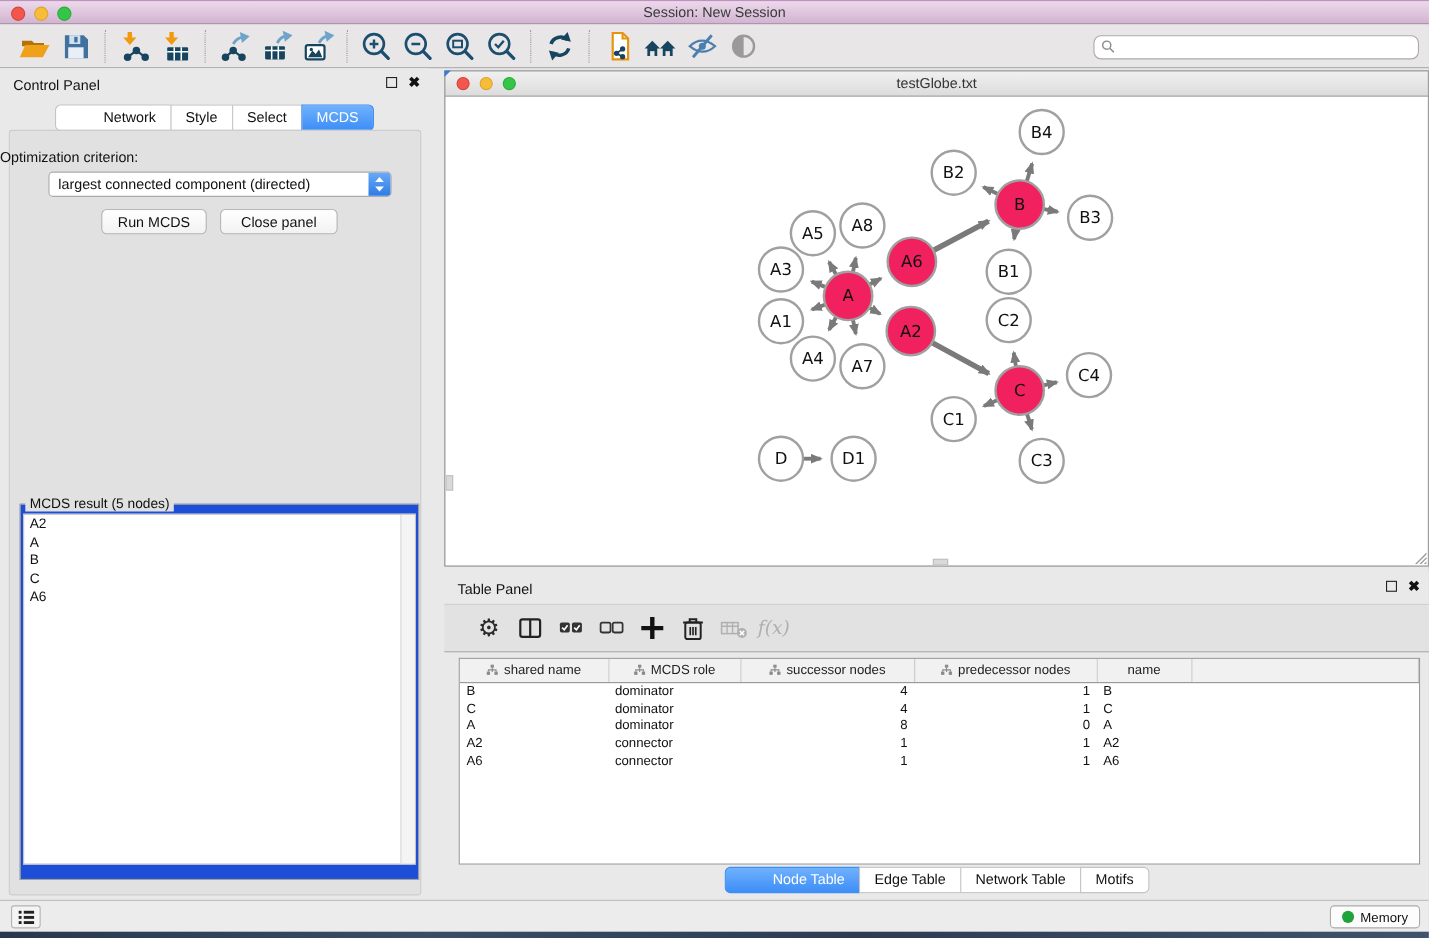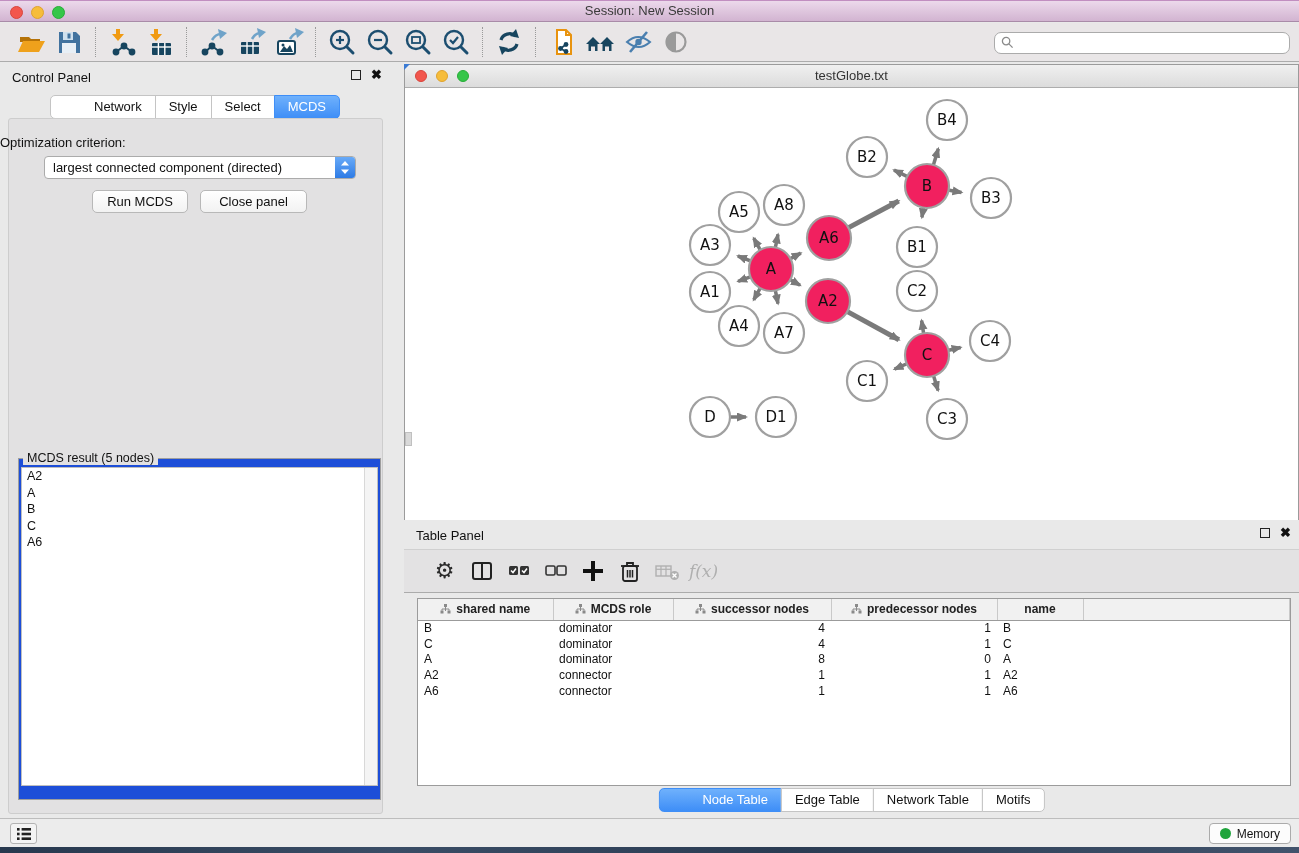--- a/index.html
+++ b/index.html
@@ -60,21 +60,21 @@
     border:1px solid #9E9E9E; background:#1d4ed8; }
   .groupbox-legend { position:absolute; top:-8px; left:4px; background:#E2E1E2;
     padding:0 4px; font-size:12.5px; color:#111; }
   .listbox { position:absolute; left:2px; right:2px; top:8px; bottom:13px; background:#fff;
     border:1px solid #BFBFBF; overflow:hidden; }
   .listbox-scroll { position:absolute; right:0; top:0; bottom:0; width:13px; background:#F4F4F4;
     border-left:1px solid #D8D8D8; }
   .result-item { font-size:12.5px; color:#111; padding:1px 0 1px 5px; line-height:14.5px; }
 
   
-  .net-window { position:absolute; left:404px; top:64px; width:895px; height:527px;
+  .net-window { position:absolute; left:404px; top:64px; width:895px; height:451px;
     border:1px solid #9B9B9B; background:#a3a3a3; }
   .net-titlebar { position:absolute; top:0; left:0; right:0; height:23px;
     background:linear-gradient(#F0F0F0,#DCDCDC); border-bottom:1px solid #ADADAD; }
   .net-titlebar .title-text { text-align:center; font-size:13px; color:#333; line-height:22px; }
   .net-traffic { position:absolute; top:5px; left:10px; display:flex; gap:9px; }
   .net-traffic .light { width:12px; height:12px; }
   .focus-corner { position:absolute; left:-1px; top:-1px; width:0; height:0;
     border-top:6px solid #3B7BD4; border-right:6px solid transparent; z-index:5; }
   .net-canvas { position:absolute; left:0; top:23px; right:0; bottom:0; background:#fff; overflow:hidden; }
   .vthumb { position:absolute; left:0; top:344px; width:7px; height:14px; background:#D9D9D9; border:1px solid #C0C0C0; }
@@ -86,21 +86,21 @@
   .tp-toolbar { position:absolute; left:0; right:0; top:29px; height:44px; background:#E3E2E3;
     border-top:1px solid #D0D0D0; border-bottom:1px solid #ABABAB; display:flex; align-items:center; padding-left:22px; }
   .tp-btn { width:37px; height:34px; display:flex; align-items:center; justify-content:center; flex:0 0 auto; }
   .gear-glyph { font-size:22px; color:#2B2B2B; line-height:22px; }
   .fx-glyph { font-family:"DejaVu Serif", serif; font-style:italic; font-size:17px; color:#AFAFAF; }
 
   .data-table-wrap { position:absolute; left:13px; right:8px; top:78px; height:188px;
     background:#fff; border:1px solid #9B9B9B; overflow:hidden; }
   table.data-table { border-collapse:collapse; table-layout:fixed; width:100%; }
   .data-table thead th { background:#F1F1F1; border-right:1px solid #C9C9C9; border-bottom:1px solid #9B9B9B;
-    font-size:12px; font-weight:bold; color:#222; height:21px; padding:0 4px; text-align:center; white-space:nowrap; overflow:hidden; }
+    font-size:12px; font-weight:normal; color:#222; height:21px; padding:0 4px; text-align:center; white-space:nowrap; overflow:hidden; }
   .data-table thead th .th-inner { display:flex; align-items:center; justify-content:center; gap:5px; }
   .data-table td { font-size:12px; color:#111; height:15.7px; padding:0 6px; white-space:nowrap; overflow:hidden; }
   .data-table td.num { text-align:right; }
   .tp-tabs { position:absolute; top:268px; left:50%; transform:translateX(-50%); }
 
   
   .statusbar { position:absolute; left:0; top:818px; right:0; height:29px; background:#ECECEC; border-top:1px solid #BDBDBD; }
   .list-btn { position:absolute; left:10px; top:4px; width:27px; height:21px; background:#F4F4F4;
     border:1px solid #B3B3B3; border-radius:3px; display:flex; align-items:center; justify-content:center; }
   .memory-btn { position:absolute; right:8px; top:4px; height:21px; background:#FCFCFC;

